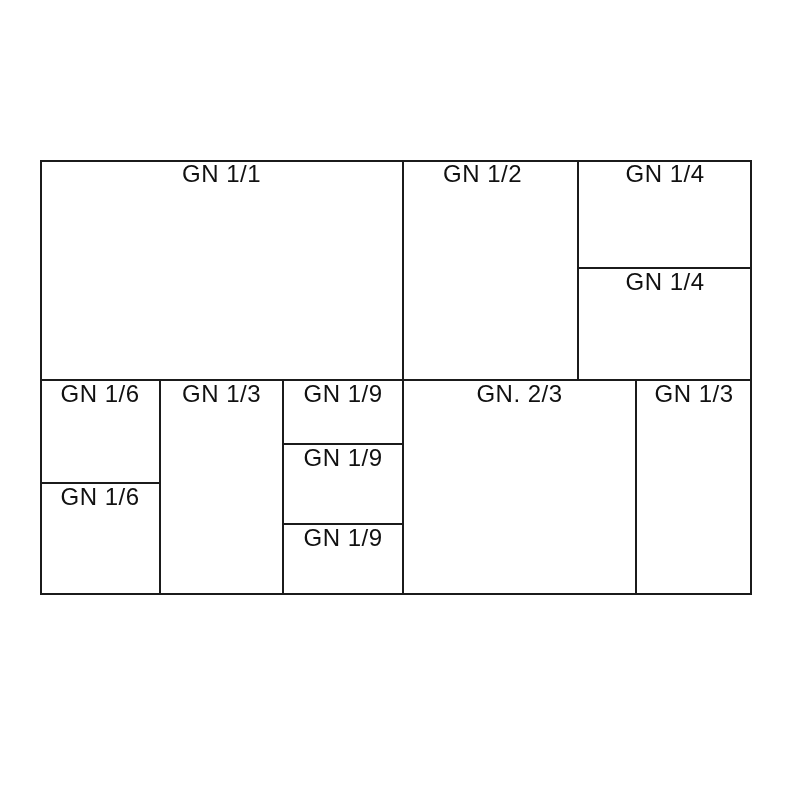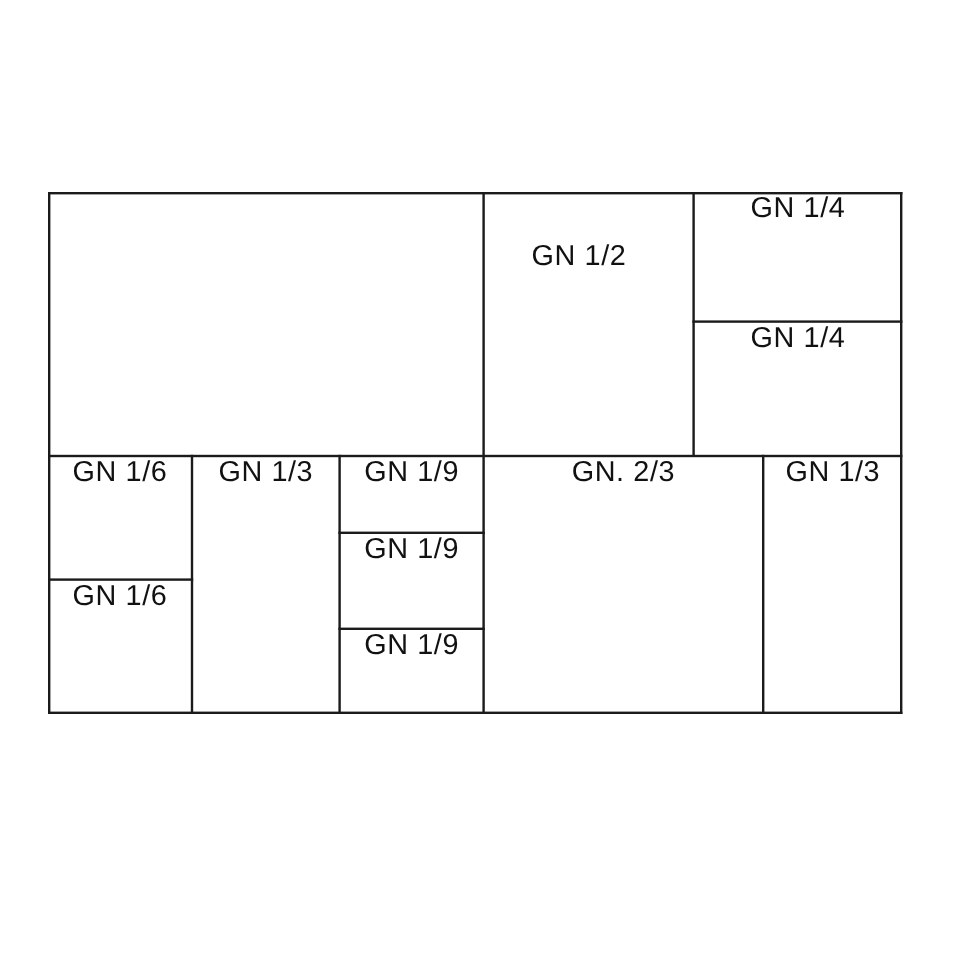--- a/index.html
+++ b/index.html
@@ -32,21 +32,21 @@
     position:absolute;
     display:flex;
     justify-content:center;
   }
   .lbl{
     font-size:24px;
     letter-spacing:0.5px;
     white-space:nowrap;
   }
   .c-gn11 {left:0;   top:0;   width:363px; height:220px;}
-  .c-gn12 {left:363px;top:0;  width:159px; height:220px;margin-top:40px;}
+  .c-gn12 {left:363px;top:0;  width:159px; height:220px;}
   .c-gn14a{left:538px;top:0;  width:174px; height:108px;}
   .c-gn14b{left:538px;top:108px;width:174px;height:112px;}
   .c-gn16a{left:0;   top:220px;width:120px;height:103px;}
   .c-gn16b{left:0;   top:323px;width:120px;height:112px;}
   .c-gn13l{left:120px;top:220px;width:123px;height:215px;}
   .c-gn19a{left:243px;top:220px;width:120px;height:64px;}
   .c-gn19b{left:243px;top:284px;width:120px;height:80px;}
   .c-gn19c{left:243px;top:364px;width:120px;height:71px;}
   .c-gn23 {left:363px;top:220px;width:233px;height:215px;}
   .c-gn13r{left:596px;top:220px;width:116px;height:215px;}
@@ -69,20 +69,23 @@
   .l-v-13-19{left:242px; top:219px; width:2px;   height:216px;}
   .l-h-19a  {left:242px; top:283px; width:122px; height:2px;}
   .l-h-19b  {left:242px; top:363px; width:122px; height:2px;}
   .l-v-23-13{left:595px; top:219px; width:2px;   height:216px;}
 </style>
 </head>
 <body>
 
 <div class="diagram">
 
+  <div class="cell c-gn11">
+    <span class="lbl">GN 1/1</span>
+  </div>
   <div class="cell c-gn12">
     <span class="lbl">GN 1/2</span>
   </div>
   <div class="cell c-gn14a">
     <span class="lbl">GN 1/4</span>
   </div>
   <div class="cell c-gn14b">
     <span class="lbl">GN 1/4</span>
   </div>
   <div class="cell c-gn16a">

